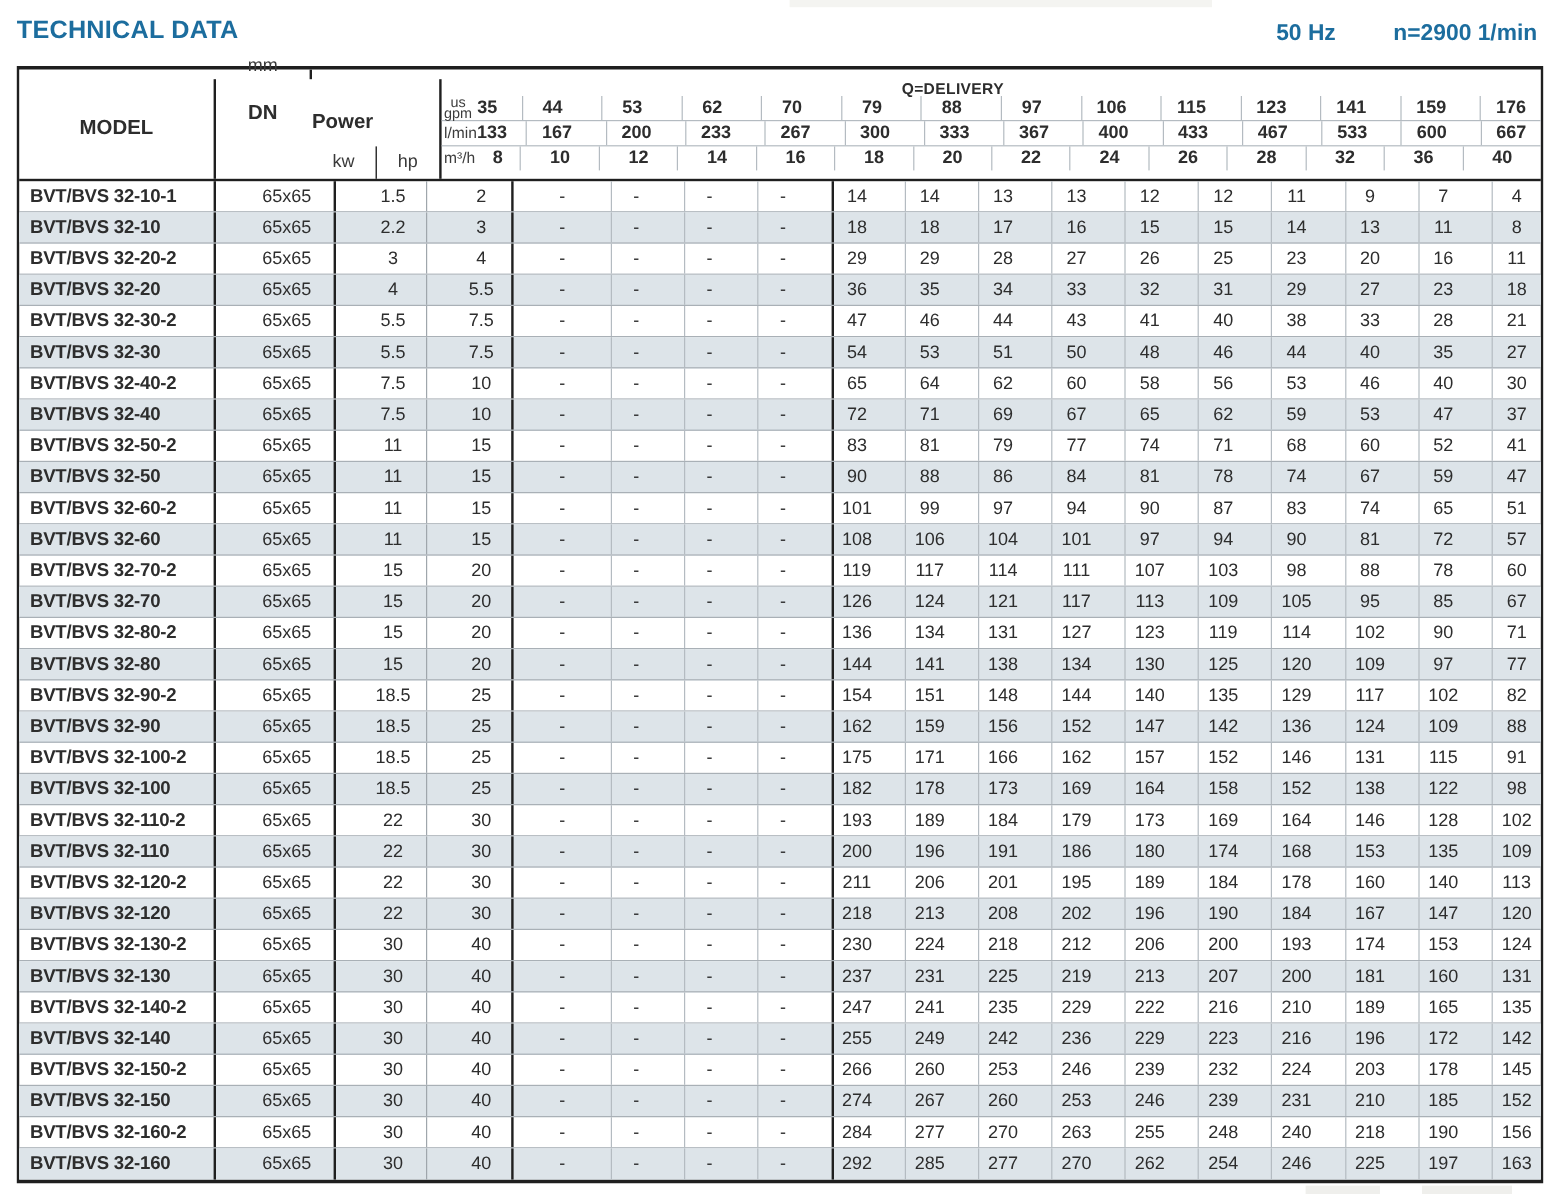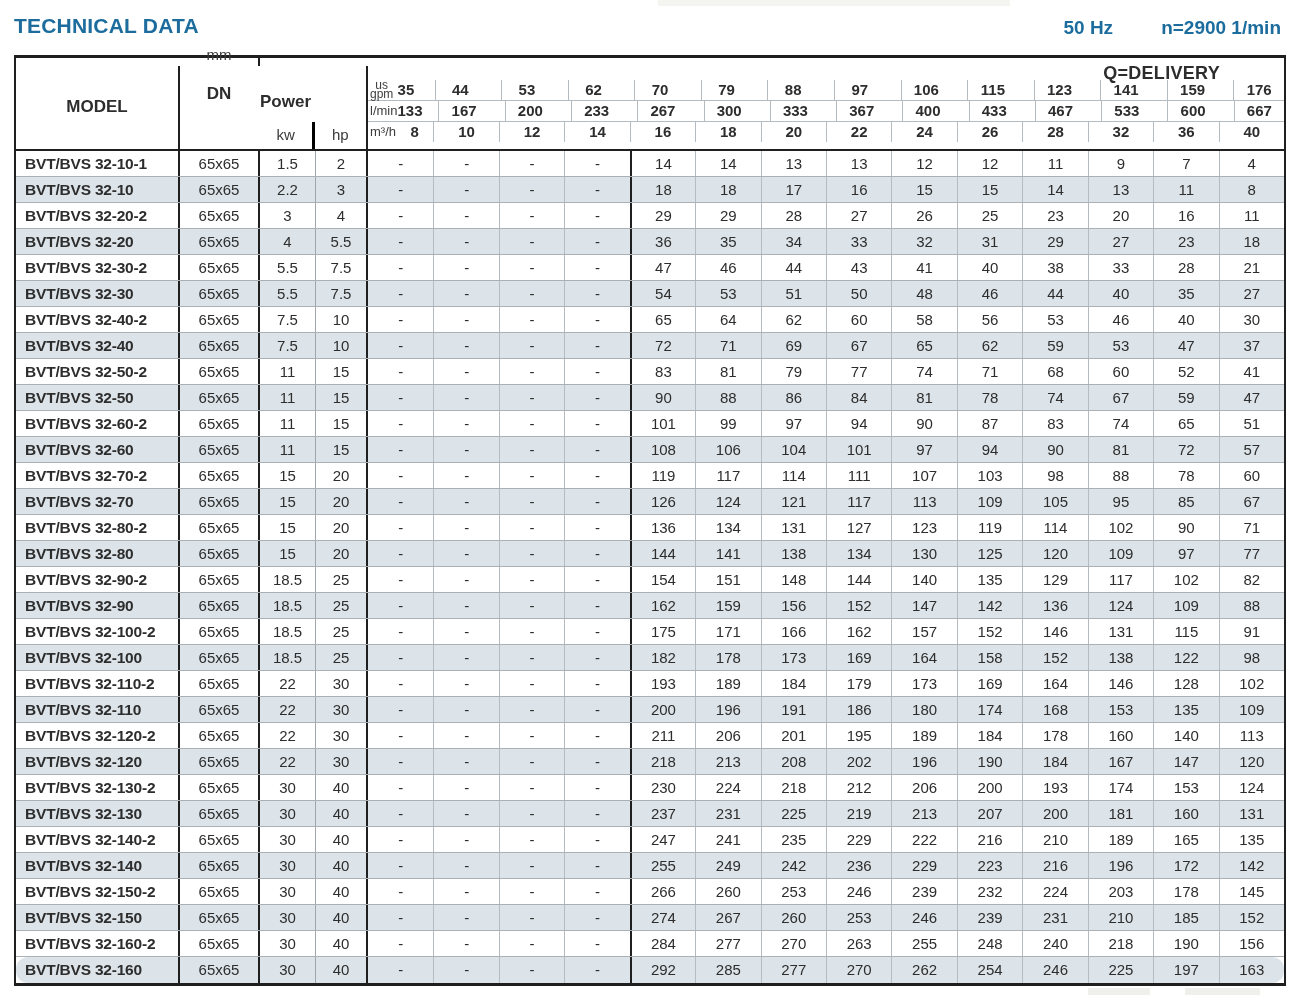--- a/index.html
+++ b/index.html
@@ -23,41 +23,41 @@
   .h-cell{position:relative;}
   .h-model{grid-column:1;border-right:2px solid #1f1f1f;display:flex;align-items:center;
            justify-content:center;font-weight:bold;font-size:17px;}
   .h-dn{grid-column:2;border-right:2px solid #1f1f1f;}
   .h-dn .lab{position:absolute;top:26px;left:0;right:0;text-align:center;font-weight:bold;font-size:17px;}
   .h-dn .unit{position:absolute;bottom:3px;left:0;right:0;text-align:center;font-size:15px;color:#3a3a3a;}
   .h-power{grid-column:3/5;border-right:2px solid #1f1f1f;}
   .h-power .lab{position:absolute;top:26px;left:0;right:0;text-align:left;font-weight:bold;font-size:17px;}
   .h-power .units{position:absolute;bottom:0;left:0;right:0;height:27px;display:flex;}
   .h-power .units span{flex:1;text-align:center;line-height:25px;font-size:15px;color:#3a3a3a;}
-  .h-power .units span + span{border-left:3px solid #000000;}
+  .h-power .units span + span{border-left:1px solid #000000;}
 
   .h-delivery{grid-column:5/-1;display:flex;flex-direction:column;}
-  .q-band{height:14px;line-height:15px;font-weight:bold;font-size:18px;text-align:right;
+  .q-band{height:14px;line-height:15px;font-weight:bold;font-size:13px;text-align:center;
           padding-right:64px;letter-spacing:.3px;}
   .u-row{display:grid;grid-template-columns:repeat(14,1fr);height:20px;line-height:20px;}
   .u-row.b{border-bottom:1px solid #b4bbc1;gap:16px;}
   .u-cell{text-align:center;font-weight:bold;font-size:15px;border-left:1px solid #b4bbc1;}
   .u-cell.first{border-left:none;display:flex;}
   .u-label{font-size:13px;color:#3c3c3c;font-weight:normal;padding-left:2px;
            display:flex;align-items:center;white-space:nowrap;}
   .u-label.two{flex-direction:column;justify-content:center;line-height:9px;font-size:12px;}
   .u-val{flex:1;text-align:center;}
   .head-band{height:15px;line-height:13px;font-weight:bold;font-size:14.5px;text-align:center;
              padding-right:108px;}
   .head-band .it{font-style:italic;}
 
   
   .row{height:26px;line-height:25px;border-bottom:1px solid #a9b0b6;font-size:15px;
-       box-sizing:border-box;}
-  .row:last-child{border-bottom:none;border-radius:12px;}
+       box-sizing:border-box;gap:20px;}
+  .row:last-child{border-bottom:none;}
   .row.alt{background:var(--rowalt,#dde4e9);}
   .c{box-sizing:border-box;}
   .c-model{font-weight:bold;padding-left:9px;border-right:2px solid #1f1f1f;font-size:15.5px;
            white-space:nowrap;overflow:hidden;letter-spacing:-.2px;}
   .c-dn{text-align:center;border-right:2px solid #1f1f1f;}
   .c-kw{text-align:center;border-right:1px solid #9fa6ac;}
   .c-hp{text-align:center;border-right:2px solid #1f1f1f;}
   .c-head{text-align:center;border-left:1px solid #b4bbc1;}
   .c-head.first{border-left:none;}
   .c-head.thick{border-left:2px solid #1f1f1f;}

